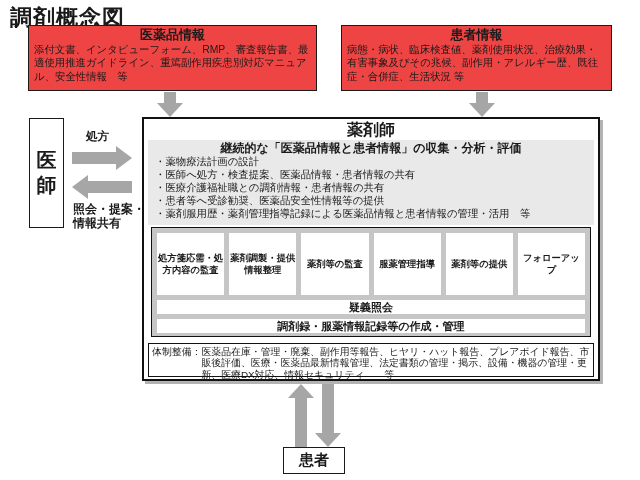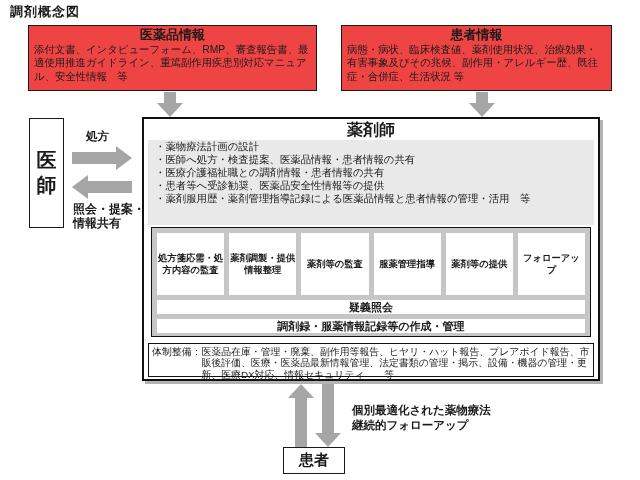--- a/index.html
+++ b/index.html
@@ -6,21 +6,21 @@
   html,body { background:#fff; }
   body {
     font-family: "Liberation Sans", "DejaVu Sans", sans-serif;
     color:#1a1a1a;
   }
   #canvas {
     position:relative; width:640px; height:480px; background:#fff; overflow:hidden;
   }
   .abs { position:absolute; }
 
-  .page-title { left:10px; top:3px; font-size:13px; font-weight:bold; letter-spacing:1px; }
+  .page-title { left:10px; top:3px; font-size:22px; font-weight:bold; letter-spacing:1px; }
 
   
   .info-box { position:absolute; border:1.5px solid #1a1a1a; background:#ef4444; }
   #drug-info { left:28px; top:25px; width:289px; height:66px; }
   #patient-info { left:341px; top:25px; width:271px; height:66px; }
   .info-title { text-align:center; font-weight:bold; font-size:13px; line-height:1.2; margin-top:1px; }
   .info-body { font-size:10.4px; line-height:1.3; padding:0 5px; }
 
   
   .arr-v { position:absolute; display:flex; flex-direction:column; align-items:center; }
@@ -116,20 +116,21 @@
   </div>
   <div class="abs" id="feedback-label">
     <div>照会・提案・</div>
     <div>情報共有</div>
   </div>
 
   <div id="pharma">
     <div class="pharma-title">薬剤師</div>
 
     <div class="panel-light">
+      <div class="collect-heading">継続的な「医薬品情報と患者情報」の収集・分析・評価</div>
       <div class="bullet">・薬物療法計画の設計</div>
       <div class="bullet">・医師へ処方・検査提案、医薬品情報・患者情報の共有</div>
       <div class="bullet">・医療介護福祉職との調剤情報・患者情報の共有</div>
       <div class="bullet">・患者等へ受診勧奨、医薬品安全性情報等の提供</div>
       <div class="bullet">・薬剤服用歴・薬剤管理指導記録による医薬品情報と患者情報の管理・活用　等</div>
     </div>
 
     <div class="panel-dark">
       <div class="cells">
         <div class="cell">処方箋応需・処方内容の監査</div>
@@ -155,18 +156,14 @@
   </div>
   <div class="arr-v" id="arrow-down-bottom">
     <div class="shaft"></div>
     <div class="head-down"></div>
   </div>
 
   <div class="abs" id="patient-box">
     <div>患者</div>
   </div>
 
-  <div class="abs" id="patient-note">
-    <div>個別最適化された薬物療法</div>
-    <div>継続的フォローアップ</div>
-  </div>
 
 </div>
 
 </body></html>

